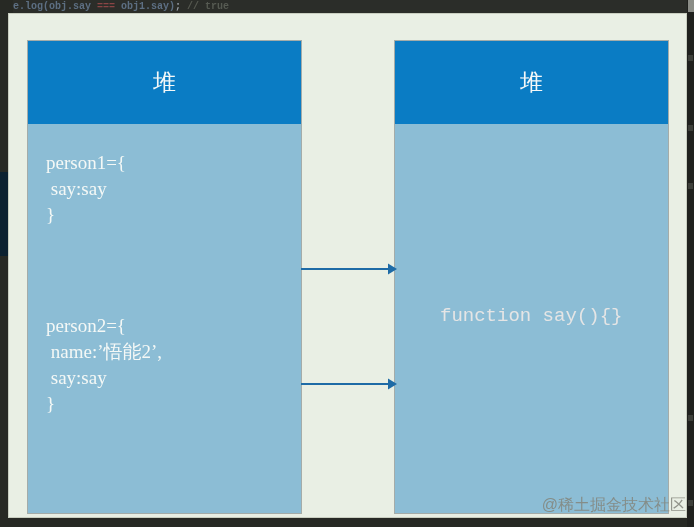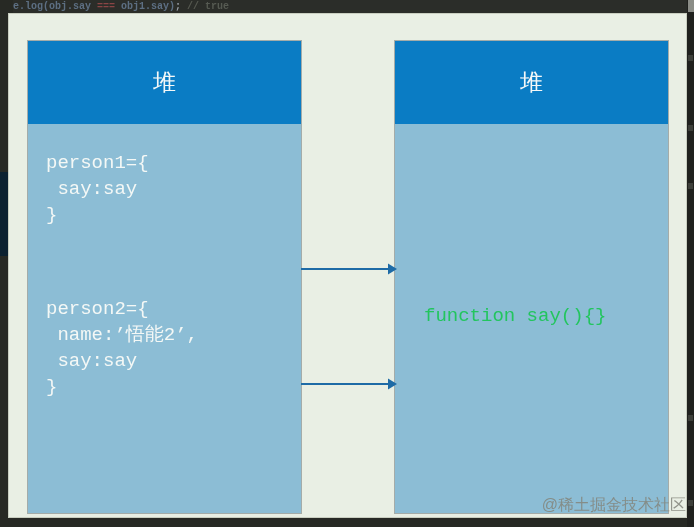--- a/index.html
+++ b/index.html
@@ -46,27 +46,27 @@
     display:flex;align-items:center;justify-content:center;
     font-size:23px;
   }
   .heap-body{
     position:absolute;left:0;right:0;top:83px;bottom:0;
     background:#8cbdd5;
   }
   
   .code-block{
     position:absolute;color:#f4f8f6;
-    font-family:Liberation Mono, monospace;
+    font-family:Liberation Serif, serif;
     font-size:19px;line-height:26px;white-space:pre;
   }
   #block-person1{left:46px;top:150px;}
-  #block-person2{left:46px;top:296px;}
+  #block-person2{left:46px;top:313px;}
   .function-text{
-    position:absolute;left:424px;top:303px;color:#22c55e;
+    position:absolute;left:440px;top:303px;color:#e5e5e5;
     font-family:"Liberation Mono","DejaVu Sans Mono",monospace;
     font-size:19px;line-height:26px;white-space:pre;
   }
   
   .arrow{position:absolute;left:301px;width:96px;height:20px;}
   #arrow1{top:259px;}
   #arrow2{top:374px;}
   
   .watermark{
     position:absolute;right:8px;top:495px;

